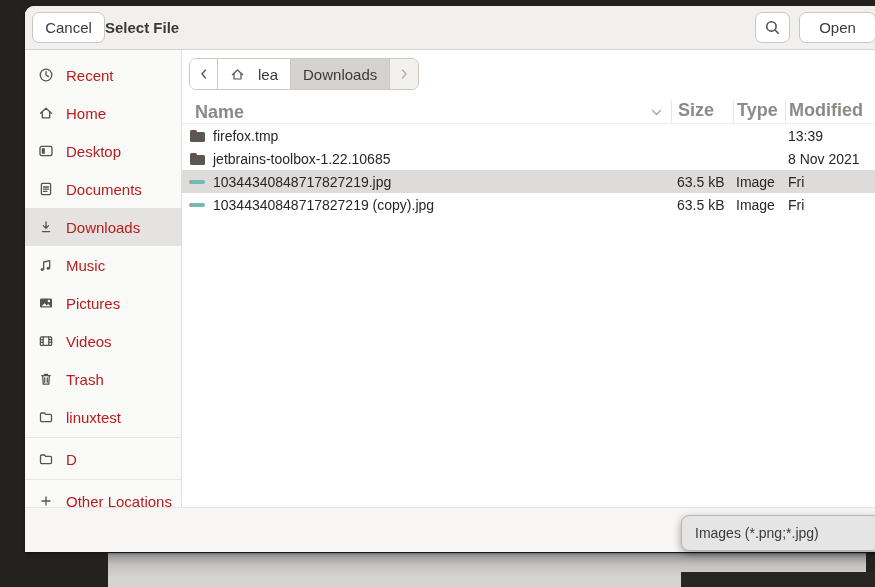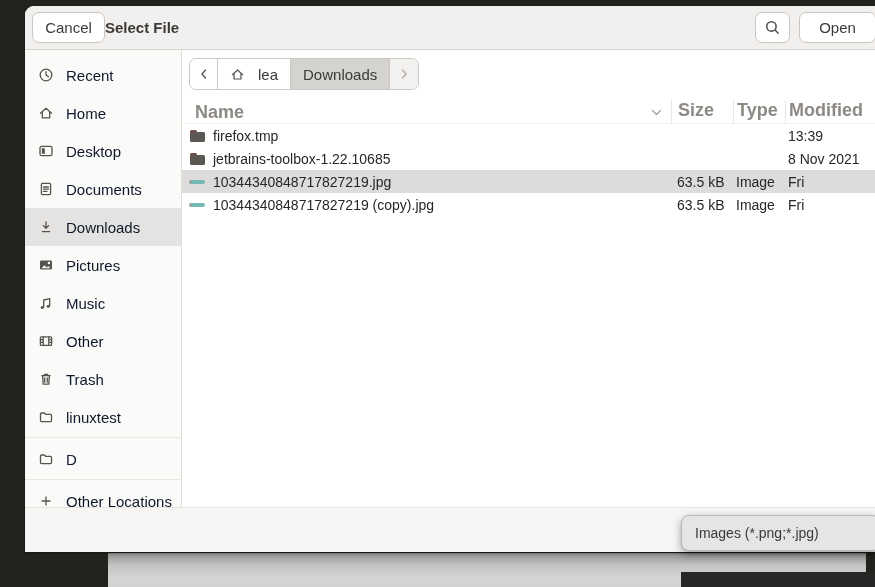--- a/index.html
+++ b/index.html
@@ -23,21 +23,21 @@
   .btn-cancel { width:73px; }
   .btn-open { width:77px; }
   .btn-search { width:35px; margin-right:9px; }
   .hb-title { flex:1; font-weight:bold; font-size:15px; color:#3c3a38; }
 
   .content { display:flex; height:457px; }
 
   
   .sidebar { width:157px; background:#fafaf9; border-right:1px solid #e2dfdb; padding-top:6px; overflow:hidden; }
   .side-item { height:38px; display:flex; align-items:center; gap:12px; padding-left:13px;
-    font-size:15px; color:#0f172a; cursor:pointer; }
+    font-size:15px; color:#b91c1c; cursor:pointer; }
   .side-item.selected { background:#e4e3e1; }
   .side-sep { height:1px; background:#e9e7e4; margin:1px 0 2px 0; }
   .sicon { width:16px; height:16px; flex:0 0 16px; display:block; }
 
   
   .file-area { flex:1; position:relative; background:#ffffff; overflow:hidden; }
 
   .pathbar { display:inline-flex; margin:8px 0 0 7px; height:32px; border:1px solid #ccc7c1;
     border-radius:7px; overflow:hidden; background:#ffffff; }
   .crumb { display:flex; align-items:center; gap:13px; padding:0 12px; font-size:15px; color:#3a3a3a;
@@ -138,43 +138,43 @@
 
         <div class="side-item selected">
           <svg class="sicon stroke" viewBox="0 0 16 16">
             <path d="M8 3v6M5.4 6.6 8 9.2l2.6-2.6"></path>
               <path d="M4.4 12.6h7.2"></path>
           </svg>
           <span>Downloads</span>
         </div>
 
         <div class="side-item">
+          <svg class="sicon stroke" viewBox="0 0 16 16">
+            <path d="M5.7 12.2V5l6-1.3v7.2"></path>
+            <circle cx="4.2" cy="12.4" r="1.5" fill="#56534f" stroke="none"></circle>
+            <circle cx="10.2" cy="11.2" r="1.5" fill="#56534f" stroke="none"></circle>
+          </svg>
+          <span>Music</span>
+        </div>
+
+        <div class="side-item">
           <svg class="sicon" viewBox="0 0 16 16">
             <rect x="2" y="3.4" width="12" height="9.2" rx="1.4" fill="#56534f"></rect>
             <circle cx="10.9" cy="6" r="1.2" fill="#fafaf9"></circle>
             <path d="M3.6 11.2l2.8-3 2.3 2.3 1.4-1.4 2.3 2.1z" fill="#fafaf9"></path>
           </svg>
           <span>Pictures</span>
         </div>
 
         <div class="side-item">
           <svg class="sicon stroke" viewBox="0 0 16 16">
-            <path d="M5.7 12.2V5l6-1.3v7.2"></path>
-            <circle cx="4.2" cy="12.4" r="1.5" fill="#56534f" stroke="none"></circle>
-            <circle cx="10.2" cy="11.2" r="1.5" fill="#56534f" stroke="none"></circle>
-          </svg>
-          <span>Music</span>
-        </div>
-
-        <div class="side-item">
-          <svg class="sicon stroke" viewBox="0 0 16 16">
             <rect x="2.4" y="3.8" width="11.2" height="8.6" rx="1"></rect>
             <path d="M5.2 3.8v8.6M10.8 3.8v8.6M2.4 6.6h2.8M2.4 9.4h2.8M10.8 6.6h2.8M10.8 9.4h2.8"></path>
           </svg>
-          <span>Other</span>
+          <span>Videos</span>
         </div>
 
         <div class="side-item">
           <svg class="sicon stroke" viewBox="0 0 16 16">
             <path d="M3.8 4.6h8.4M6.4 4.6V3.4h3.2v1.2"></path>
             <path d="M4.6 4.6l.6 8.6h5.6l.6-8.6"></path>
             <path d="M6.7 6.8v4.4M9.3 6.8v4.4"></path>
           </svg>
           <span>Trash</span>
         </div>

